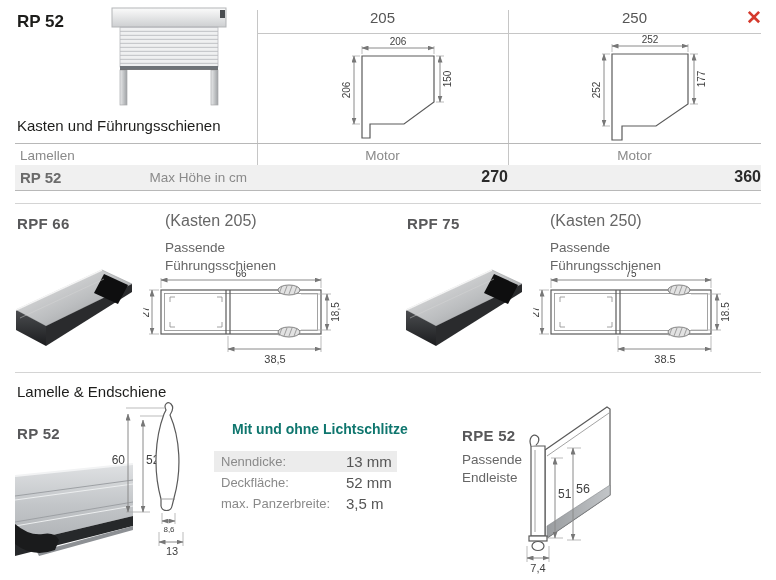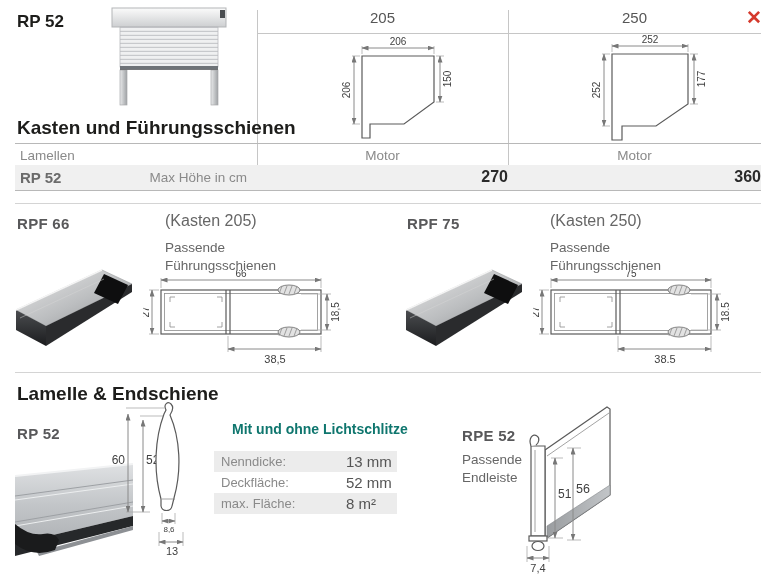--- a/index.html
+++ b/index.html
@@ -2,21 +2,21 @@
 <html><head>
 <meta charset="utf-8">
 <style>
   html,body{margin:0;padding:0;}
   body{
     width:776px;height:580px;position:relative;background:#fff;overflow:hidden;
     font-family:"Liberation Sans",sans-serif;color:#1d1d1b;
   }
   .abs{position:absolute;}
   .h1{font-size:17px;font-weight:bold;color:#1d1d1b;}
-  .h2{font-size:19px;font-weight:bold;color:#1d1d1b;}
+  .h2{font-size:15px;font-weight:normal;color:#1d1d1b;}
   .h2g{font-size:15px;font-weight:bold;color:#58585a;letter-spacing:.3px;}
   .gray-lg{font-size:16px;color:#666;}
   .gray-md{font-size:13.5px;color:#666;line-height:18px;}
   .muted{font-size:13.5px;color:#8a8a8a;}
   .vline{width:1px;background:#c6c6c6;}
   .hline{height:1px;background:#c6c6c6;}
   .sep{height:1px;background:#d4d4d4;}
   .colhead{font-size:15px;color:#565656;text-align:center;}
   .cellbold{font-size:16px;font-weight:bold;color:#2a2a2a;text-align:right;}
   .close-btn{font-size:19px;font-weight:bold;color:#d5392c;line-height:19px;cursor:pointer;}
@@ -279,23 +279,23 @@
 <div class="abs" style="left:232px;top:421px;font-size:14px;font-weight:bold;color:#0f766e;">Mit und ohne Lichtschlitze</div>
 <div class="abs" style="left:214px;top:451px;">
   <div class="spec-row alt">
     <span class="spec-label">Nenndicke:</span>
     <span class="spec-value">13 mm</span>
   </div>
   <div class="spec-row">
     <span class="spec-label">Deckfläche:</span>
     <span class="spec-value">52 mm</span>
   </div>
-  <div class="spec-row alt">
-    <span class="spec-label">max. Fläche:</span>
-    <span class="spec-value">8 m²</span>
+  <div class="spec-row">
+    <span class="spec-label">max. Panzerbreite:</span>
+    <span class="spec-value">3,5 m</span>
   </div>
 </div>
 
 <div class="abs h2g" style="left:462px;top:427px;">RPE 52</div>
 <div class="abs gray-md" style="left:462px;top:451px;">
   <div>Passende</div>
   <div>Endleiste</div>
 </div>
 
 <svg class="abs" style="left:523px;top:398px;" width="100" height="180" viewBox="0 0 100 180">

